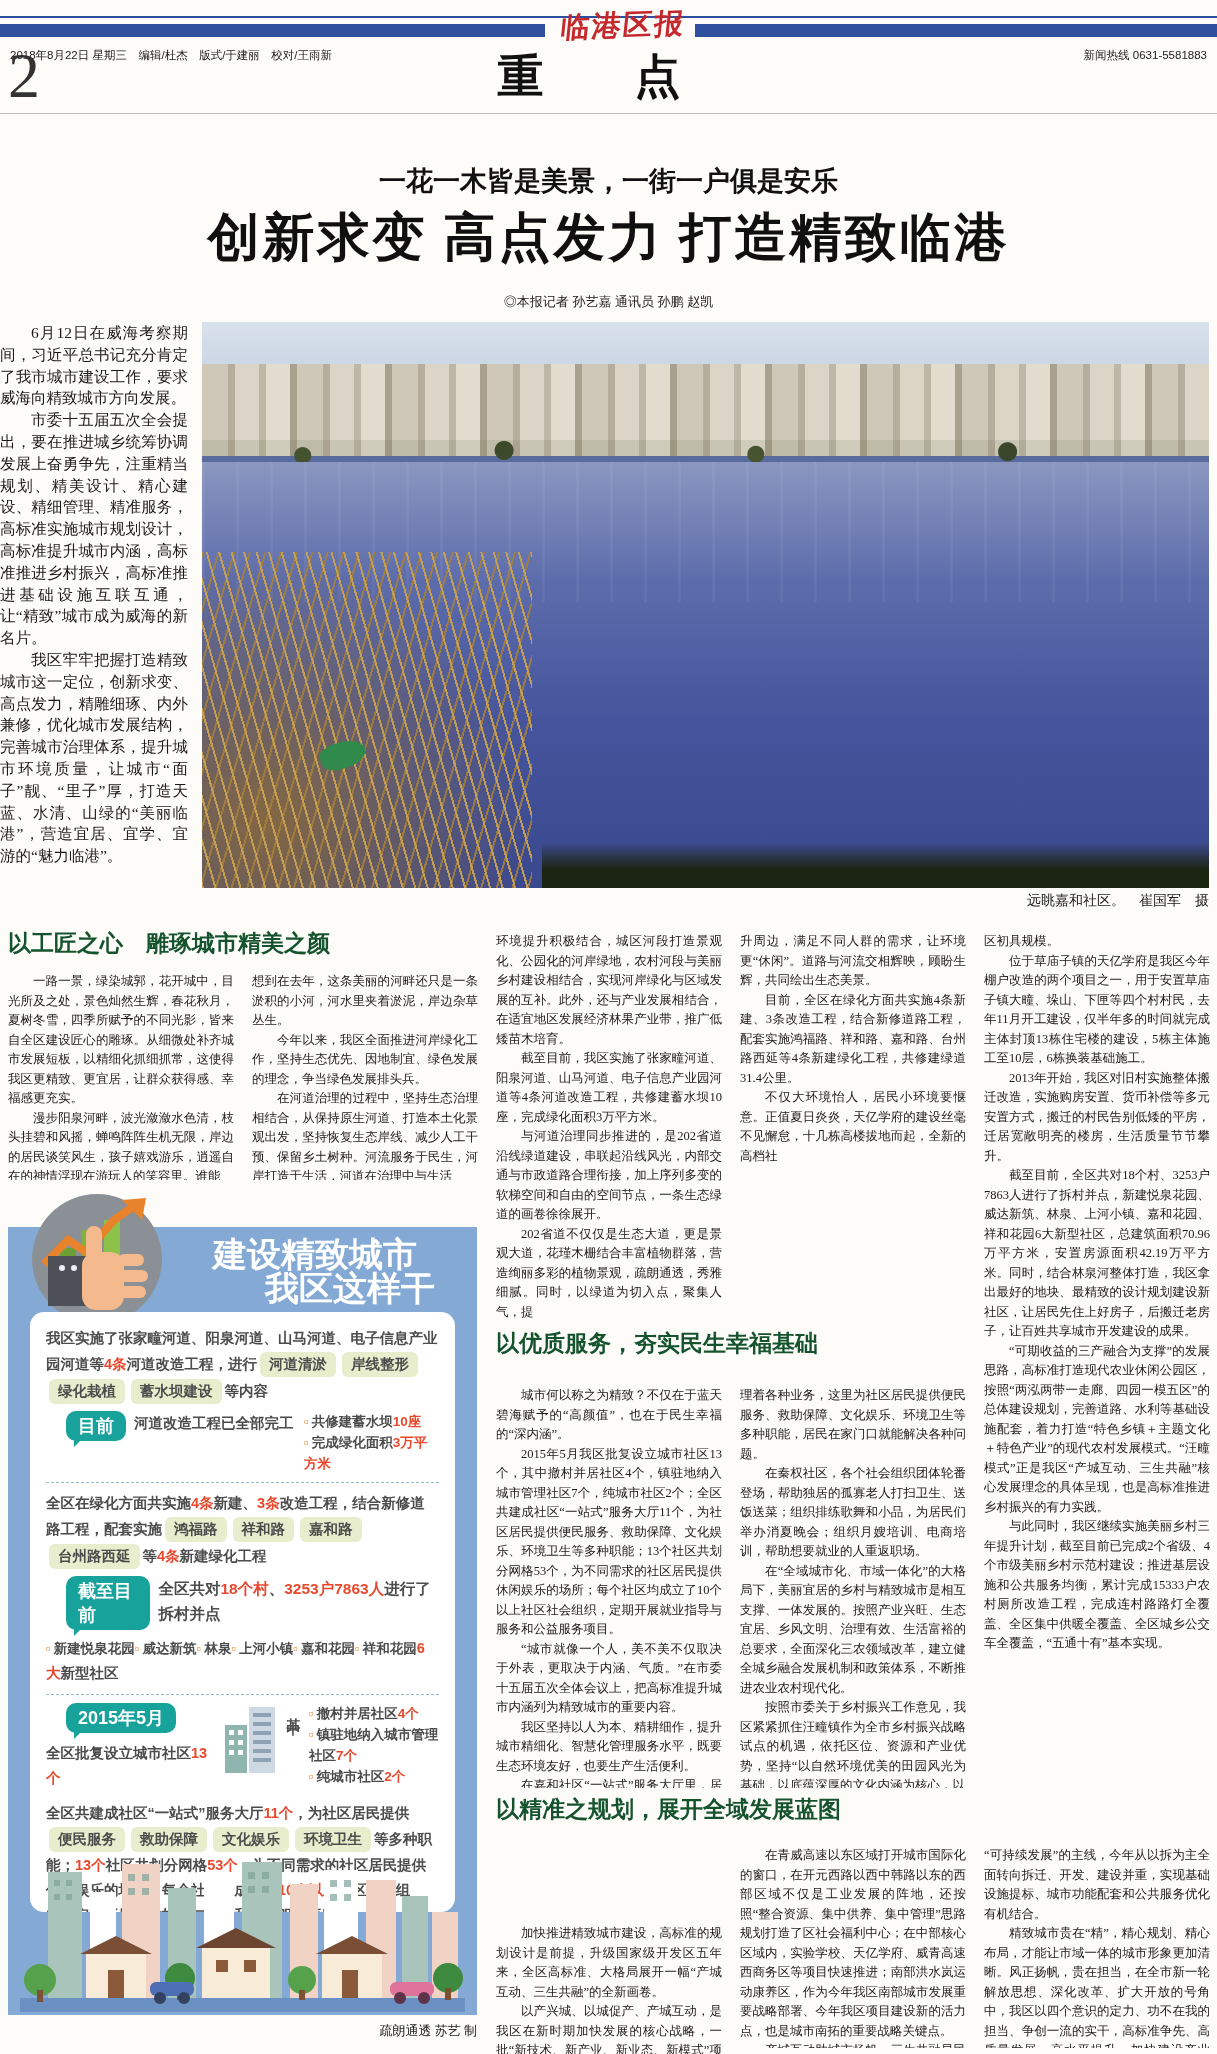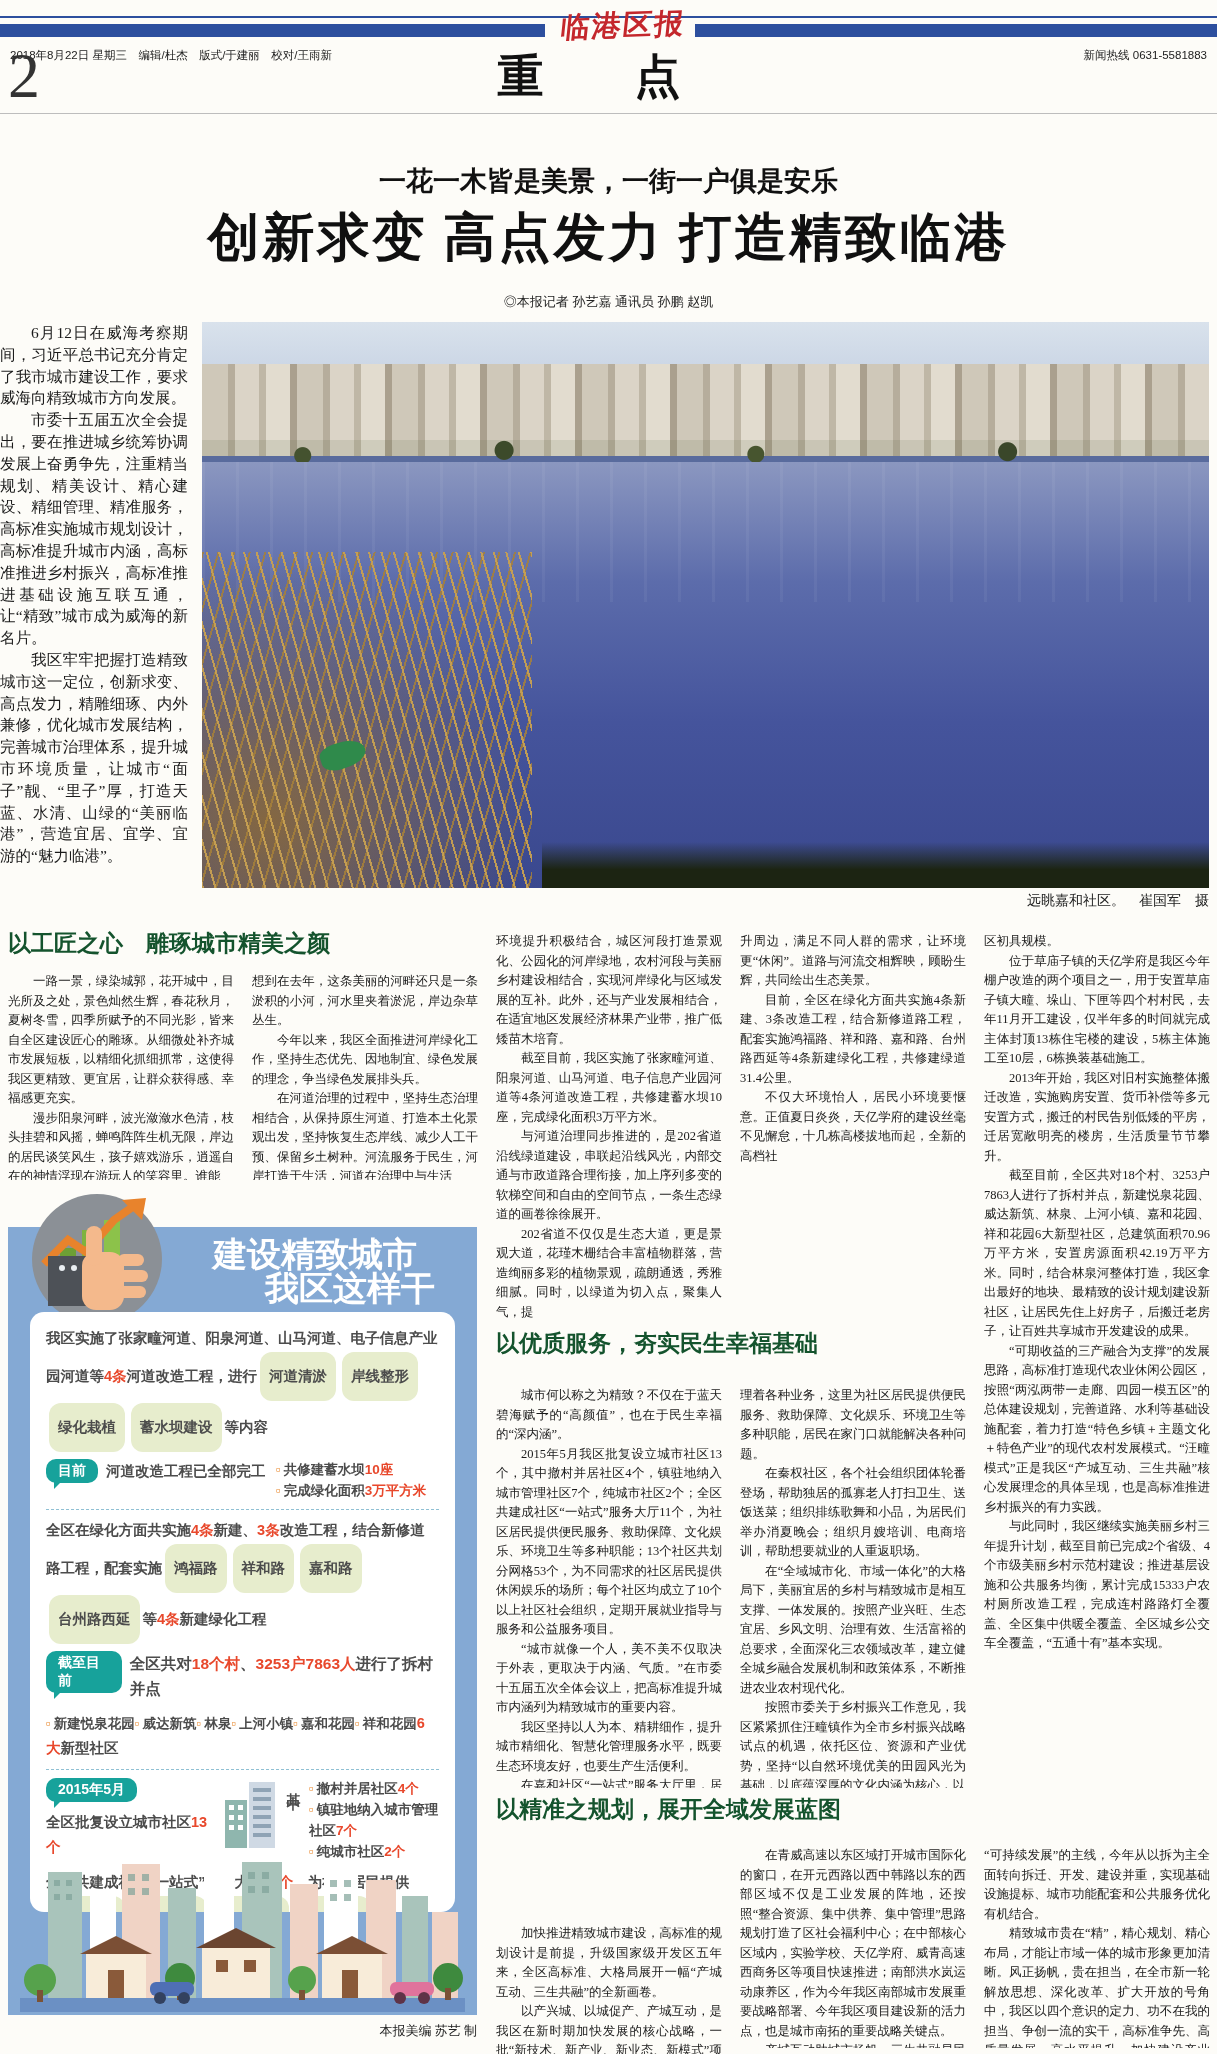--- a/index.html
+++ b/index.html
@@ -59,24 +59,24 @@
   
   .ig-panel{left:8px;top:1227px;width:469px;height:788px;background:#84a9d4;}
   .ig-circle{left:30px;top:1192px;width:134px;height:134px;}
   .ig-title{left:180px;top:1237px;width:270px;text-align:center;color:#fff;
             font-family:"Liberation Sans",sans-serif;font-weight:bold;font-size:34px;line-height:34px;}
   .ig-title .l2{padding-left:70px;}
   .ig-card{left:30px;top:1312px;width:425px;height:600px;background:#fff;border-radius:14px;
            font-family:"Liberation Sans",sans-serif;color:#4c4c4c;overflow:hidden;
            padding:14px 16px;box-sizing:border-box;font-weight:bold;}
   .ig-text{font-size:14.5px;line-height:25px;margin:0 0 6px 0;font-weight:bold;}
-  .tag{display:inline-block;background:#e7edcd;color:#4c4c4c;padding:12px 9px;margin:1px 3px;border-radius:12px;}
+  .tag{display:inline-block;background:#e7edcd;color:#4c4c4c;padding:0 9px;margin:1px 3px;border-radius:6px;}
   .rd{color:#e8482c;font-style:normal;font-weight:bold;}
   .badge{display:inline-block;background:#17a29b;color:#fff;border-radius:10px;padding:3px 12px;
-         font-size:14px;position:relative;margin-right:8px;}
+         font-size:18px;position:relative;margin-right:8px;margin-left:20px;}
   .badge:after{content:"";position:absolute;left:8px;bottom:-6px;border:6px solid transparent;border-top-color:#17a29b;border-left-color:#17a29b;}
   .igrow{display:flex;align-items:flex-start;margin:4px 0;}
   .blt{font-size:13.5px;line-height:21px;}
   .blt:before{content:"▫";color:#e8882c;margin-right:3px;}
   .dash{border:none;border-top:1px dashed #8fc0d4;margin:8px 0;}
   .qual{writing-mode:vertical-rl;font-size:14px;margin:4px 6px 0 6px;letter-spacing:4px;}
   .ig-illus{left:20px;top:1862px;width:445px;height:150px;}
 </style>
 </head>
 <body>
@@ -313,14 +313,14 @@
           <circle cx="164" cy="136" r="6" fill="#33415f"></circle>
         </g>
       <g>
           <rect x="370" y="120" width="44" height="14" rx="6" fill="#e0739c"></rect>
           <circle cx="380" cy="136" r="6" fill="#5f3347"></circle>
           <circle cx="404" cy="136" r="6" fill="#5f3347"></circle>
         </g>
     </svg>
   </div>
 
-  <div class="abs credit">本报美编 苏艺 制</div>
+  <div class="abs credit">疏朗通透 苏艺 制</div>
 </div>
 
 </body></html>

